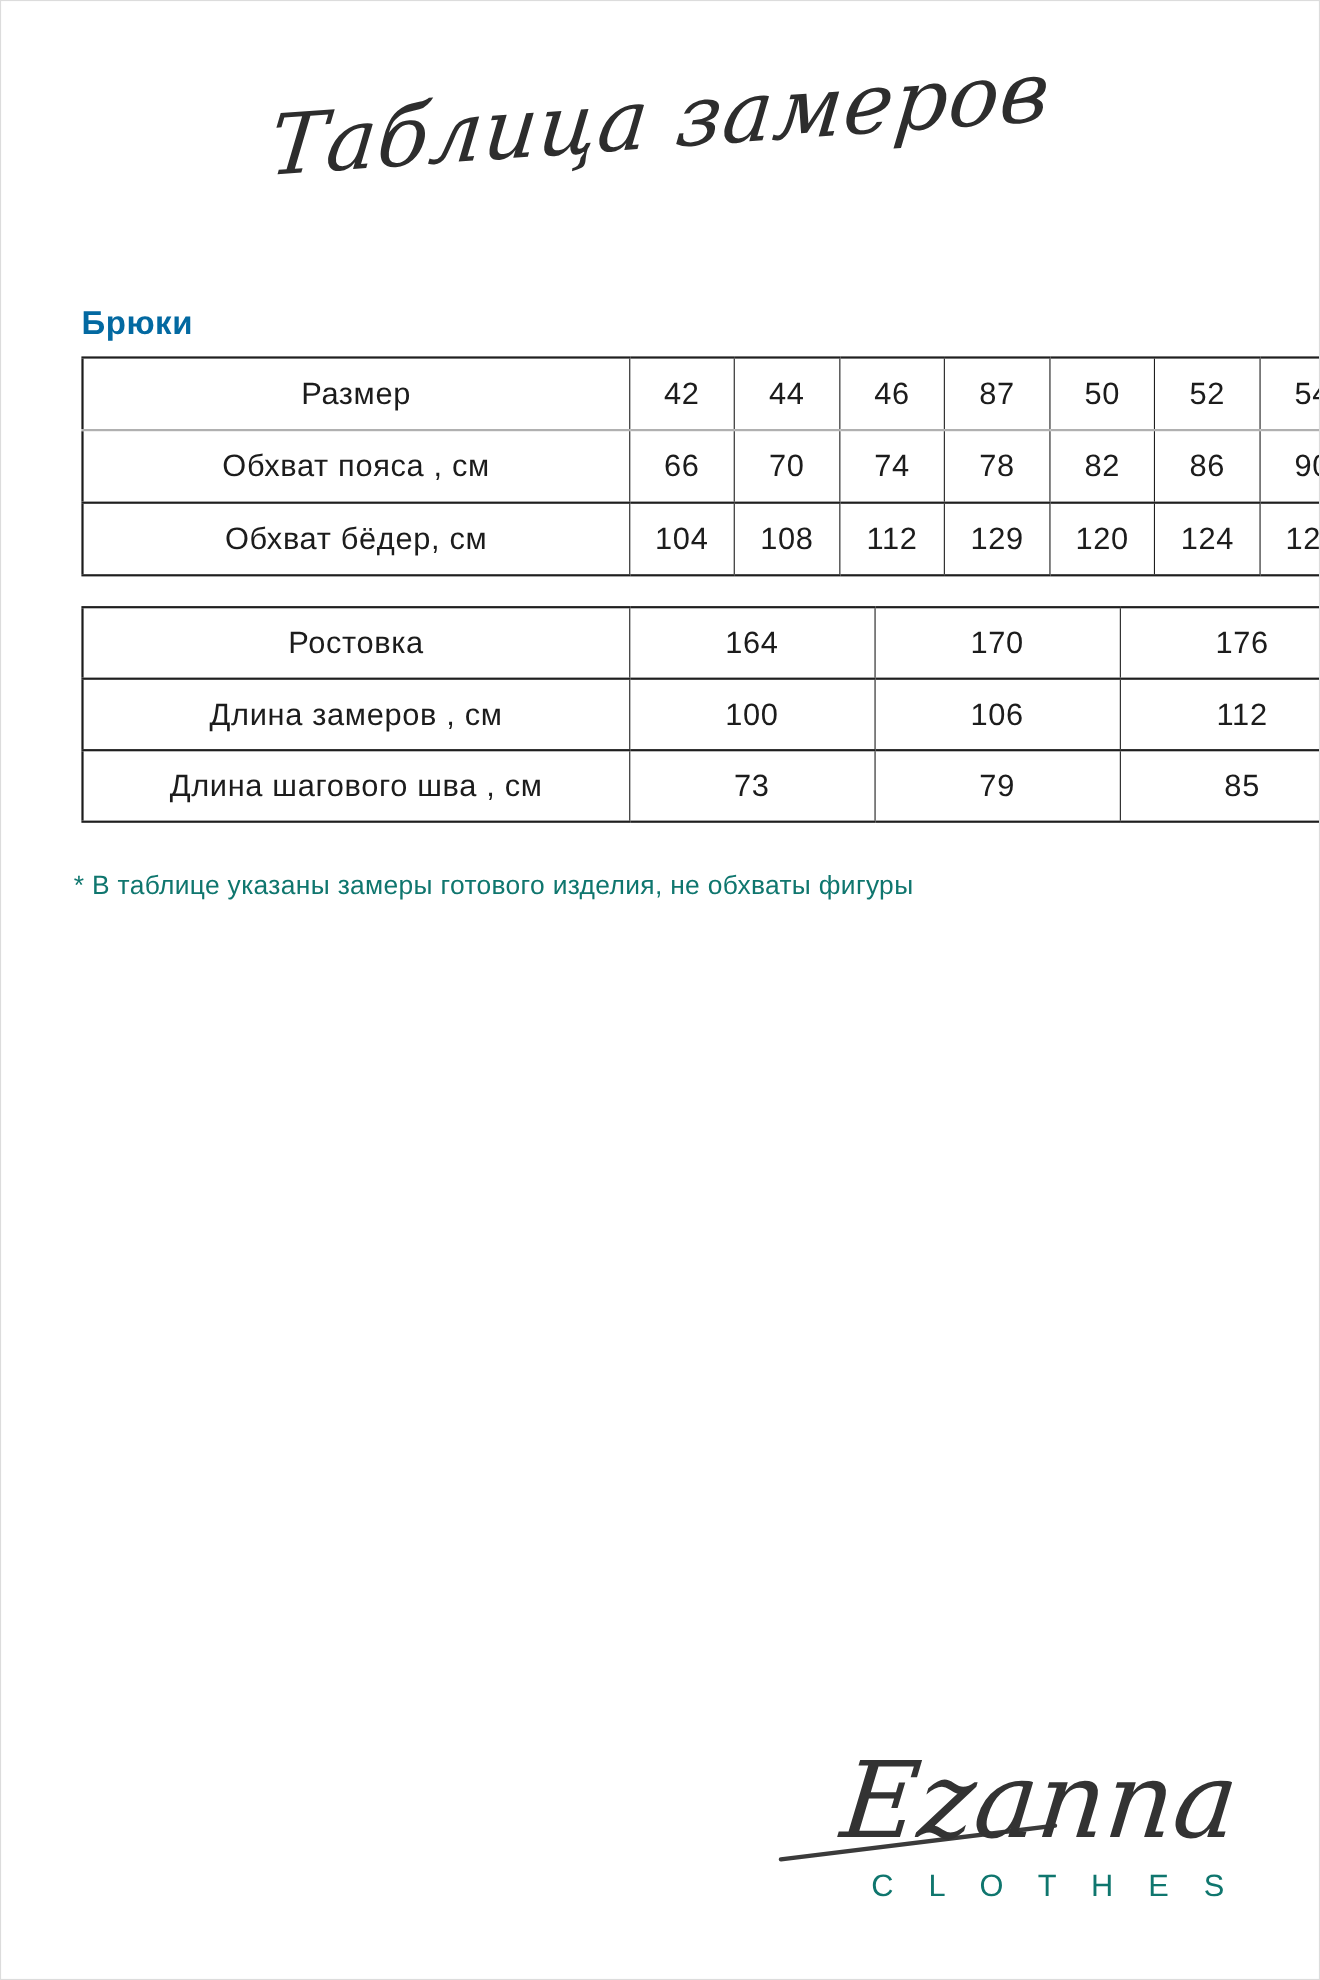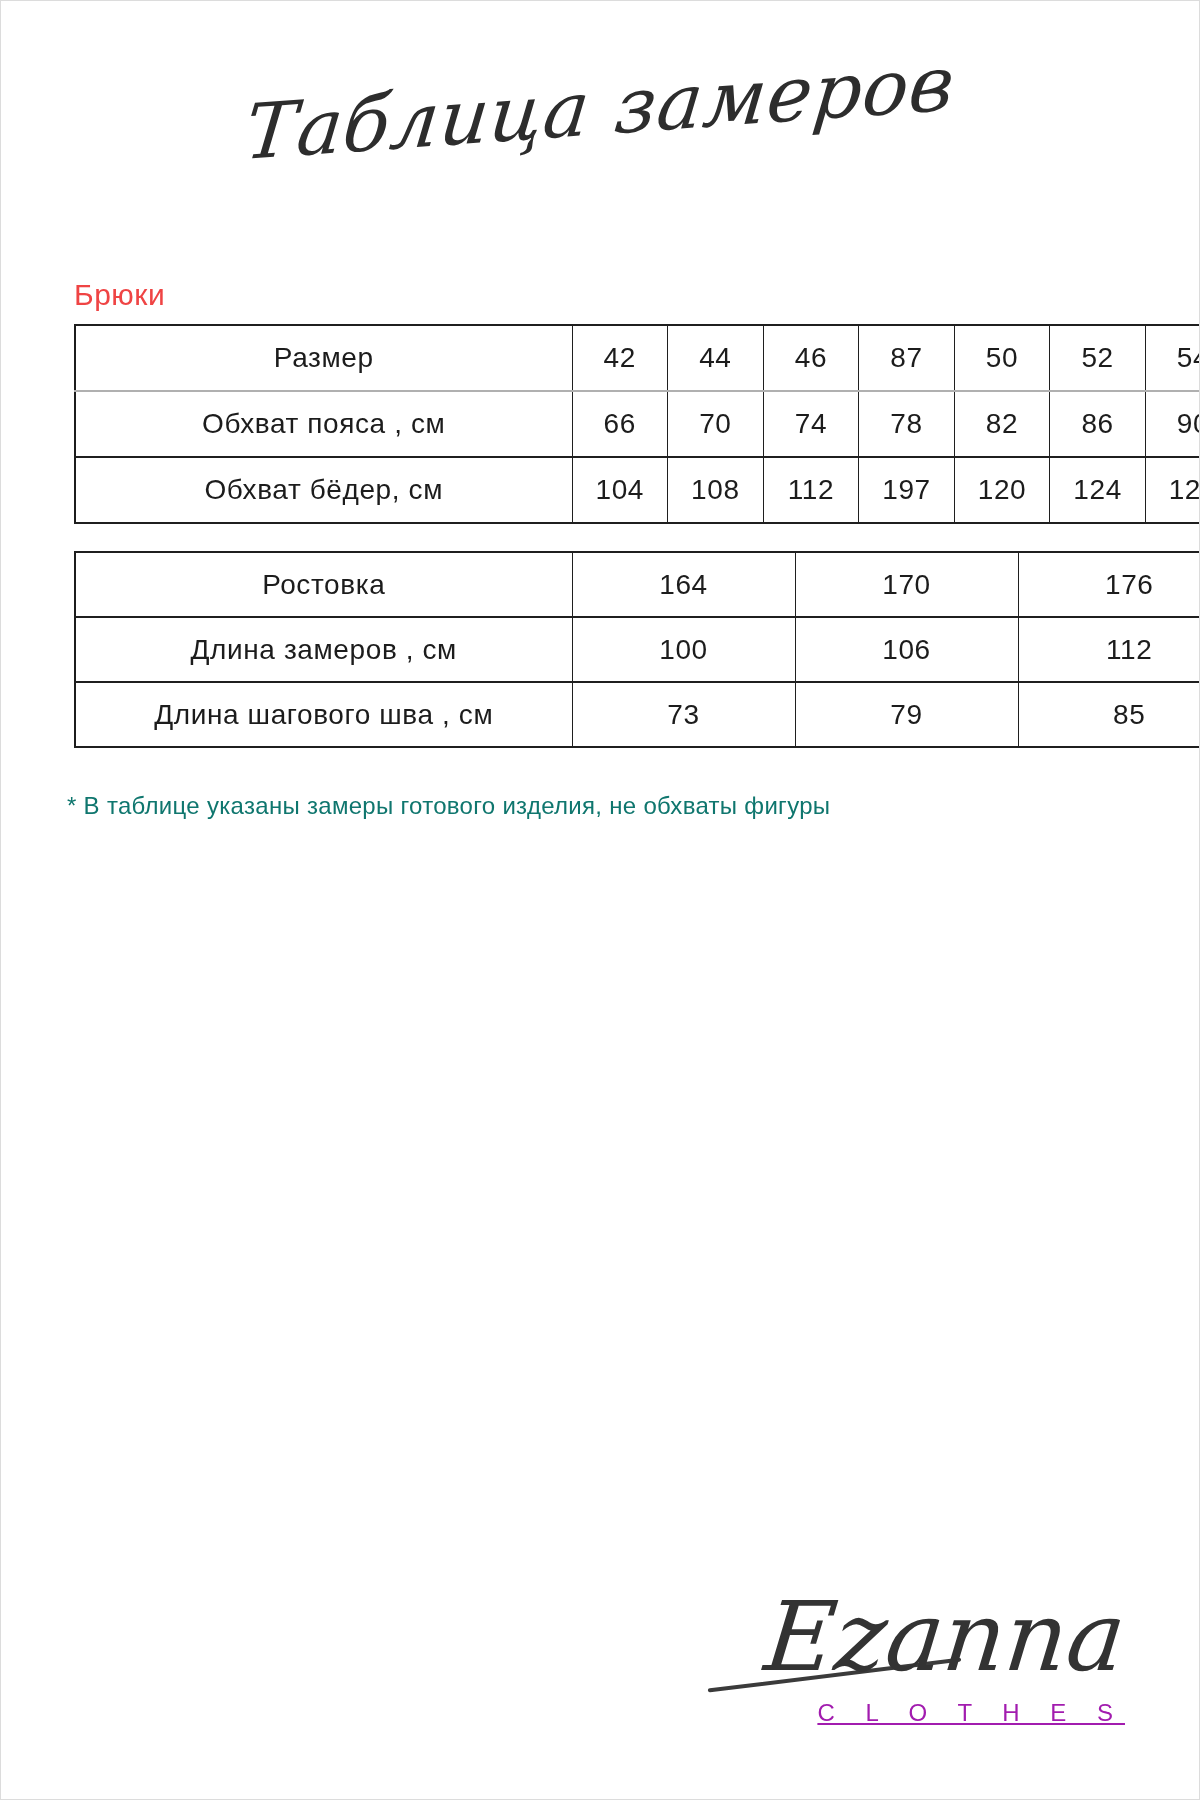--- a/index.html
+++ b/index.html
@@ -15,21 +15,21 @@
   .title-script {
     display:inline-block;
     font-family:"DejaVu Serif", serif; font-style:italic;
     font-size:76px; line-height:1.6; color:#2d2d2d;
     transform:rotate(-4deg) skewX(-10deg); letter-spacing:1px;
   }
 
   
   .section-heading {
     position:absolute; top:277px; left:73px;
-    font-size:30px; font-weight:normal; letter-spacing:0.5px; color:#ef4444;
+    font-size:30px; font-weight:bold; letter-spacing:0.5px; color:#0369a1;
   }
 
   
   table.meas {
     position:absolute; left:73px; width:1168px;
     border-collapse:collapse; table-layout:fixed;
     border:2px solid #1c1c1c;
   }
   #size-table { top:323px; }
   #fit-table  { top:550px; }
@@ -60,21 +60,21 @@
     background:#3b3b3b; border-radius:3px; transform:rotate(-7deg);
   }
   .logo-script {
     position:absolute; right:0; top:2px;
     font-family:"DejaVu Serif", serif; font-style:italic;
     font-size:96px; line-height:1; color:#333333;
     transform:skewX(-6deg);
   }
   .logo-sub {
     position:absolute; right:0; top:112px;
-    font-size:24px; letter-spacing:12px; color:#a21caf; white-space:nowrap;text-decoration:underline;
+    font-size:28px; letter-spacing:12px; color:#0f766e; white-space:nowrap;
   }
 </style>
 </head>
 <body>
 
 <div class="page">
 
   <div class="title-wrap">
     <span class="title-script">Таблица замеров</span>
   </div>
@@ -105,21 +105,21 @@
       <td>78</td>
       <td>82</td>
       <td>86</td>
       <td>90</td>
     </tr>
     <tr>
       <td>Обхват бёдер, см</td>
       <td>104</td>
       <td>108</td>
       <td>112</td>
-      <td>197</td>
+      <td>129</td>
       <td>120</td>
       <td>124</td>
       <td>128</td>
     </tr>
   </tbody>
     </table>
 
   <table class="meas" id="fit-table">
     <colgroup>
         <col class="lbl2">

